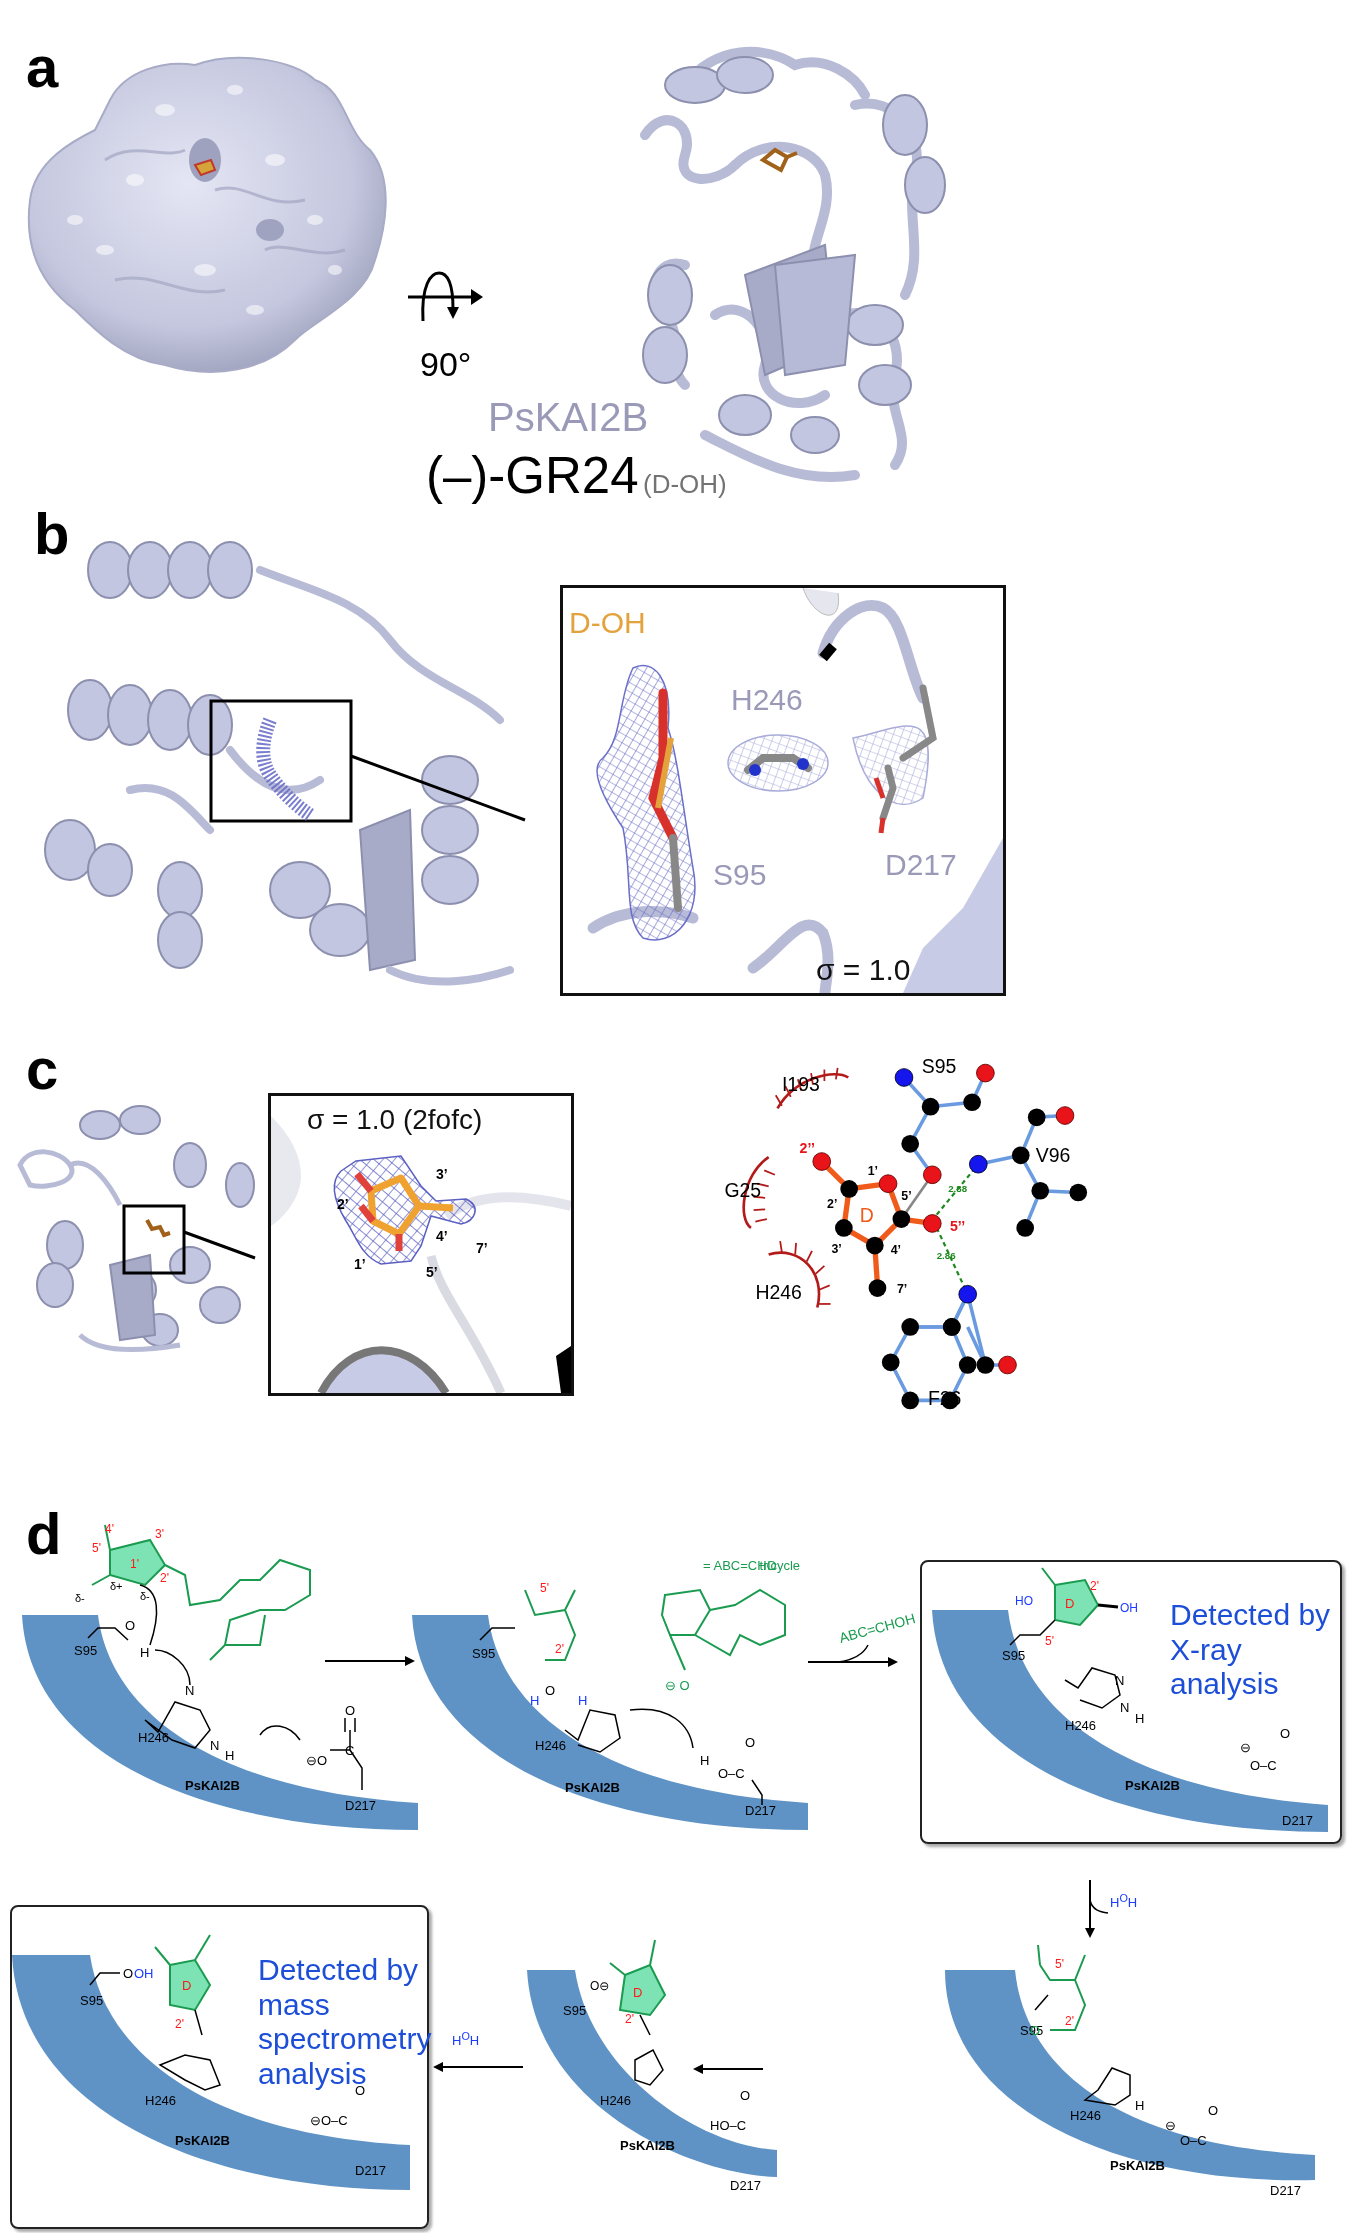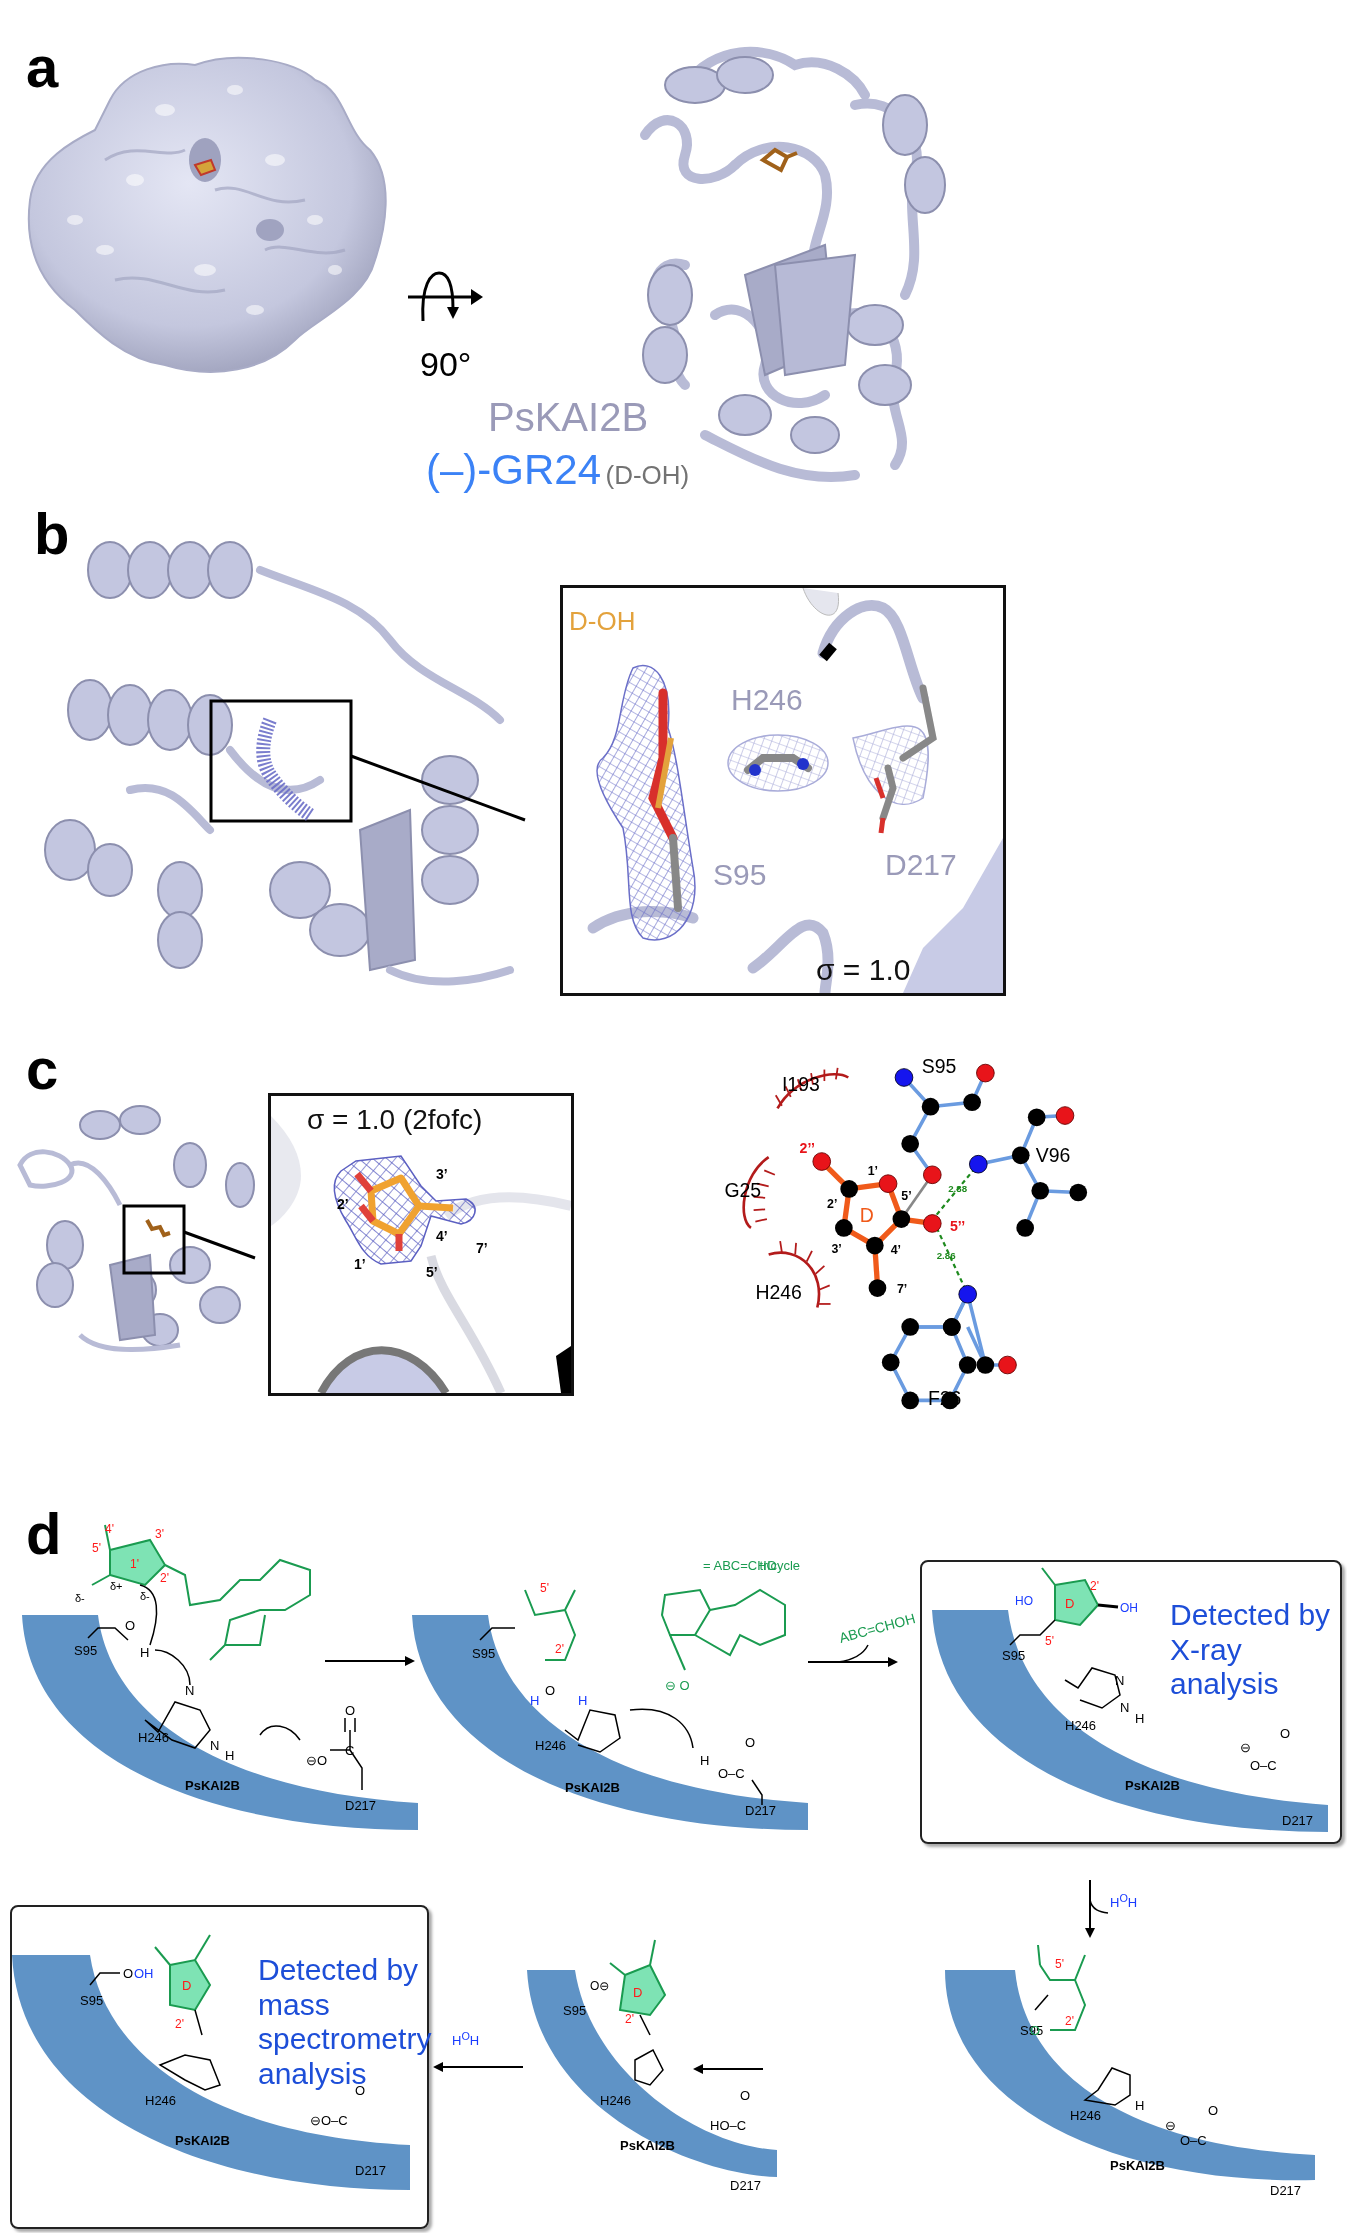--- a/index.html
+++ b/index.html
@@ -1,21 +1,21 @@
 <!DOCTYPE html>
 <html><head>
 <meta charset="utf-8">
 <style>
   html, body { margin:0; padding:0; background:#ffffff; }
   body { width:1347px; height:2233px; position:relative; overflow:hidden;
          font-family:"Liberation Sans", sans-serif; color:#000; }
   .abs { position:absolute; }
   .panel-letter { position:absolute; font-family:"Liberation Sans", sans-serif; font-weight:bold; font-size:58px; line-height:1; }
   .prot-label { font-size:40px; color:#9a9ab8; }
-  .lig-label { font-size:42px; color:#3b82f6; }
+  .lig-label { font-size:51px; color:#000000; }
   .lig-sub { font-size:26px; color:#737373; }
   .inset { position:absolute; border:3px solid #111; background:#fff; overflow:hidden; }
   .res-label { position:absolute; font-size:30px; color:#9a9ab8; }
   .sigma { position:absolute; font-size:30px; color:#111;text-align:right; }
   .scheme-box { position:absolute; border:2.5px solid #222; border-radius:8px; box-shadow:3px 3px 3px #aaa; }
   .detect { position:absolute; color:#1d4ed8; font-size:30px; line-height:1.15; }
   svg text { font-family:"Liberation Sans", sans-serif; }
 </style>
 </head>
 <body>
@@ -153,21 +153,21 @@
     <path d="M110,250 L115,320" fill="none" stroke="#888" stroke-width="8" stroke-linecap="round"></path>
     <ellipse cx="215" cy="175" rx="50" ry="28" fill="url(#mesh2)" stroke="#a9acd9" stroke-width="1.5"></ellipse>
     <path d="M185,182 L200,170 L230,170 L245,180" fill="none" stroke="#888" stroke-width="8" stroke-linecap="round"></path>
     <circle cx="192" cy="182" r="6" fill="#2233cc"></circle>
       <circle cx="240" cy="176" r="6" fill="#2233cc"></circle>
     <path d="M290,150 C340,140 380,110 360,210 C330,230 300,200 290,150 Z" fill="url(#mesh2)" stroke="#a9acd9" stroke-width="1.5"></path>
     <path d="M325,180 L330,200 L320,230 M340,170 L370,150 L360,100" fill="none" stroke="#888" stroke-width="7" stroke-linecap="round"></path>
     <line x1="313" y1="190" x2="320" y2="210" stroke="#d8302b" stroke-width="5"></line>
     <line x1="320" y1="230" x2="318" y2="245" stroke="#d8302b" stroke-width="5"></line>
   </svg>
-  <div class="abs" style="left:6px;top:18px;font-size:26px;color:#e3a23c;">D-OH</div>
+  <div class="abs" style="left:6px;top:18px;font-size:30px;color:#e3a23c;">D-OH</div>
   <div class="res-label" style="left:168px;top:95px;">H246</div>
   <div class="res-label" style="left:150px;top:270px;">S95</div>
   <div class="res-label" style="left:322px;top:260px;">D217</div>
   <div class="sigma" style="left:253px;top:365px;">σ = 1.0</div>
 </div>
 
 <div class="panel-letter" style="left:26px;top:1040px;">c</div>
 
 <svg class="abs" style="left:10px;top:1095px;" width="250" height="270" viewBox="0 0 250 270">
   <g fill="#c3c6e0" stroke="#8c8fae" stroke-width="2">

